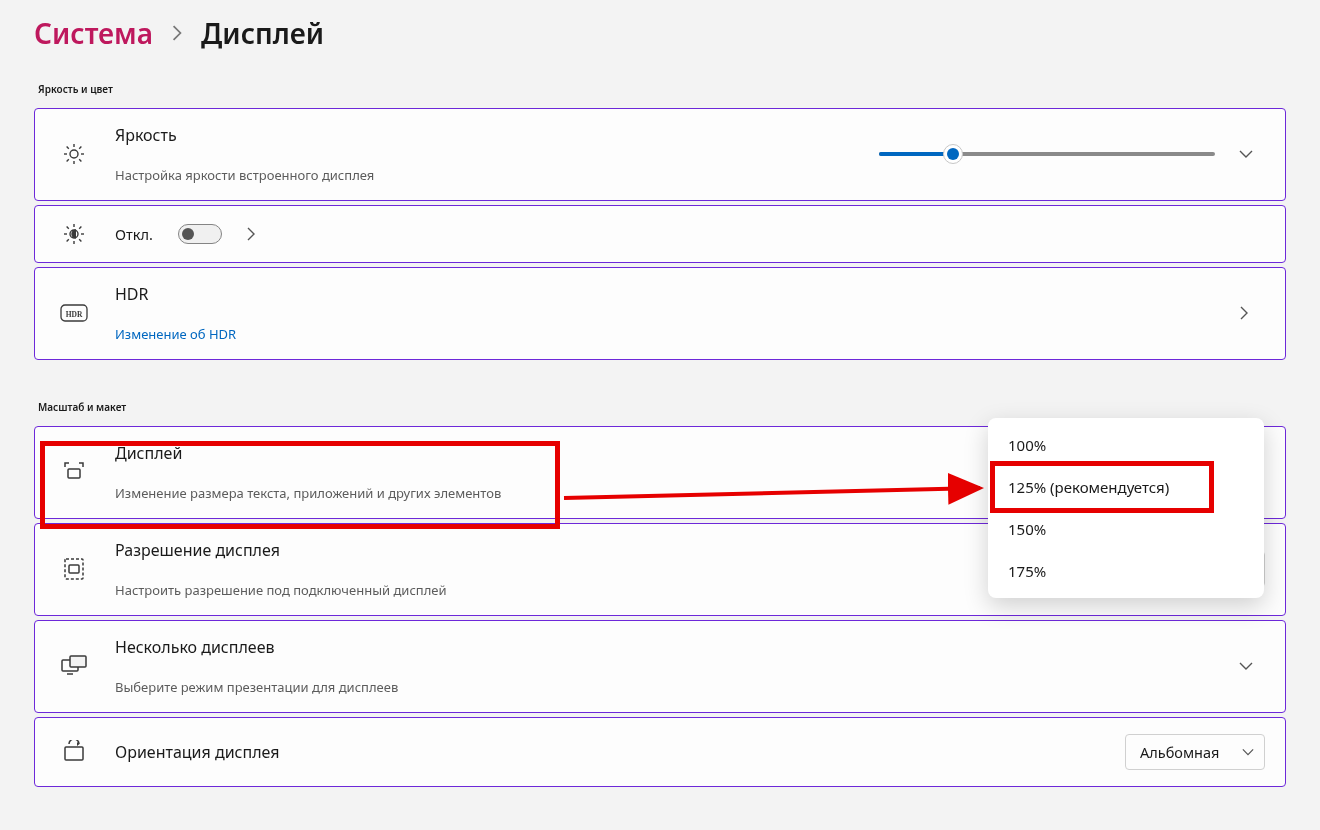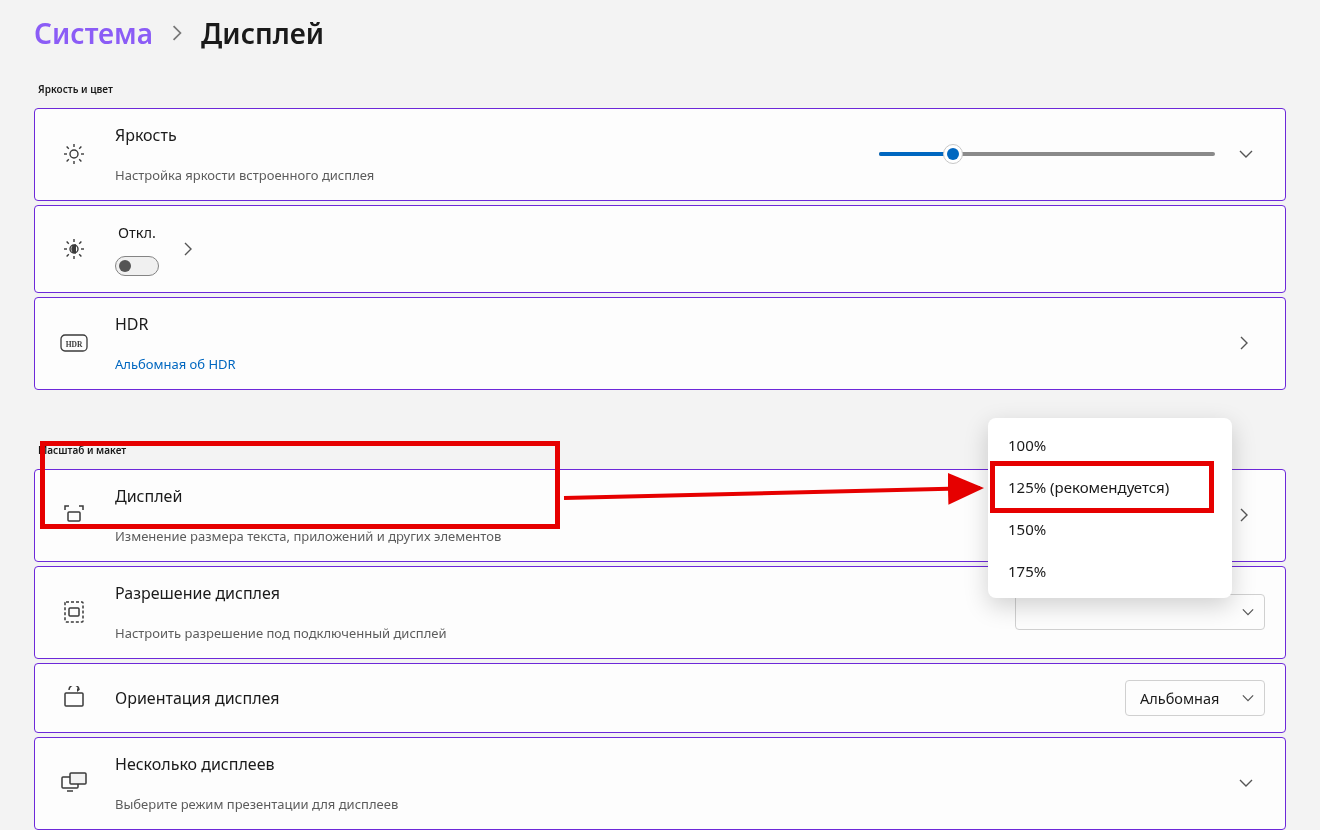--- a/index.html
+++ b/index.html
@@ -16,40 +16,40 @@
   
   .breadcrumb {
     display: flex;
     align-items: center;
     gap: 18px;
     padding: 6px 0 30px 0;
   }
   .breadcrumb .parent {
     font-size: 28px;
     font-weight: 600;
-    color: #8b5cf6;
+    color: #be185d;
   }
   .breadcrumb .chev {
     color: #777;
     display: flex;
     align-items: center;
   }
   .breadcrumb .current {
     font-size: 28px;
     font-weight: 600;
     color: #1a1a1a;
   }
 
   .section-heading {
     font-size: 10px;
     font-weight: 600;
     margin: 0 0 12px 4px;
   }
 
-  .gap-above { margin-top: 53px; }
+  .gap-above { margin-top: 40px; }
 
   .card {
     background: #fdfdfd;
     border: 1px solid #6d28d9;
     border-radius: 4px;
     margin-bottom: 4px;
     padding: 16px 20px 16px 22px;
     display: flex;
     align-items: center;
     gap: 24px;
@@ -117,21 +117,21 @@
     justify-content: center;
   }
   .thumb::after {
     content: "";
     width: 12px; height: 12px;
     border-radius: 50%;
     background: #0067c0;
   }
 
   
-  .toggle-wrap { display: flex; align-items: center; gap: 14px; flex-direction: column; }
+  .toggle-wrap { display: flex; gap: 25px; }
   .toggle-label { font-size: 14.5px; color: #1a1a1a; }
   .toggle {
     width: 44px; height: 20px;
     border: 1px solid #848484;
     border-radius: 10px;
     background: #f0f0f0;
     position: relative;
   }
   .toggle .knob {
     position: absolute;
@@ -173,21 +173,21 @@
     pointer-events: none;
   }
 
   
   .flyout {
     position: absolute;
     background: #fff;
     border-radius: 8px;
     box-shadow: 0 8px 24px rgba(0,0,0,0.18);
     padding: 6px 0;
-    width: 244px;
+    width: 276px;
     z-index: 20;
   }
   .flyout .item {
     padding: 11px 20px 11px 20px;
     font-size: 15px;
     color: #1a1a1a;
     position: relative;
     cursor: default;
   }
   .flyout .item.selected::before {
@@ -280,21 +280,21 @@
 
   <div class="card">
     <div class="icon">
       <svg width="28" height="18" viewBox="0 0 28 18" stroke="#3a3a3a" stroke-width="1.3" fill="none">
         <rect x="1" y="1" width="26" height="16" rx="4"></rect>
         <text x="14" y="12.5" text-anchor="middle" font-size="7.5" font-family="Segoe UI" fill="#3a3a3a" stroke="none" font-weight="600">HDR</text>
       </svg>
     </div>
     <div class="text">
       <div class="title">HDR</div>
-      <div class="sub link">Альбомная об HDR</div>
+      <div class="sub link">Изменение об HDR</div>
     </div>
     <div class="chevron-right">
       <svg width="10" height="14" viewBox="0 0 8 14">
           <path d="M1 1 L7 7 L1 13" stroke="#555" stroke-width="1.4" fill="none"></path>
         </svg>
     </div>
   </div>
 
   <div class="section-heading gap-above">Масштаб и макет</div>
 
@@ -334,55 +334,55 @@
       <span class="caret">
         <svg width="12" height="8" viewBox="0 0 14 8">
             <path d="M1 1 L7 7 L13 1" stroke="#555" stroke-width="1.4" fill="none"></path>
           </svg>
       </span>
     </div>
   </div>
 
   <div class="card">
     <div class="icon">
+      <svg width="26" height="22" viewBox="0 0 26 22" stroke="#3a3a3a" stroke-width="1.5" fill="none">
+        <rect x="1" y="5" width="16" height="11" rx="1"></rect>
+        <rect x="9" y="1" width="16" height="11" rx="1" fill="#f3f3f3"></rect>
+        <line x1="6" y1="19" x2="12" y2="19"></line>
+      </svg>
+    </div>
+    <div class="text">
+      <div class="title">Несколько дисплеев</div>
+      <div class="sub">Выберите режим презентации для дисплеев</div>
+    </div>
+    <div class="chevron-down">
+      <svg width="14" height="10" viewBox="0 0 14 8">
+          <path d="M1 1 L7 7 L13 1" stroke="#555" stroke-width="1.4" fill="none"></path>
+        </svg>
+    </div>
+  </div>
+
+  <div class="card">
+    <div class="icon">
       <svg width="24" height="24" viewBox="0 0 24 24" stroke="#3a3a3a" stroke-width="1.5" fill="none">
         <rect x="3" y="7" width="18" height="13" rx="1"></rect>
         <path d="M7 4 A5 5 0 0 1 17 4"></path>
         <path d="M15 2 L17.5 4 L15 6" fill="#3a3a3a" stroke="none"></path>
       </svg>
     </div>
     <div class="text">
       <div class="title">Ориентация дисплея</div>
     </div>
     <div class="combo">
       <span>Альбомная</span>
       <span class="caret">
         <svg width="12" height="8" viewBox="0 0 14 8">
             <path d="M1 1 L7 7 L13 1" stroke="#555" stroke-width="1.4" fill="none"></path>
           </svg>
       </span>
-    </div>
-  </div>
-
-  <div class="card">
-    <div class="icon">
-      <svg width="26" height="22" viewBox="0 0 26 22" stroke="#3a3a3a" stroke-width="1.5" fill="none">
-        <rect x="1" y="5" width="16" height="11" rx="1"></rect>
-        <rect x="9" y="1" width="16" height="11" rx="1" fill="#f3f3f3"></rect>
-        <line x1="6" y1="19" x2="12" y2="19"></line>
-      </svg>
-    </div>
-    <div class="text">
-      <div class="title">Несколько дисплеев</div>
-      <div class="sub">Выберите режим презентации для дисплеев</div>
-    </div>
-    <div class="chevron-down">
-      <svg width="14" height="10" viewBox="0 0 14 8">
-          <path d="M1 1 L7 7 L13 1" stroke="#555" stroke-width="1.4" fill="none"></path>
-        </svg>
     </div>
   </div>
 
 </div>
 
 <div class="flyout" id="scale-flyout" style="left:988px; top:418px;">
   <div class="item">100%</div>
   <div class="item selected">125% (рекомендуется)</div>
   <div class="item">150%</div>
   <div class="item">175%</div>

